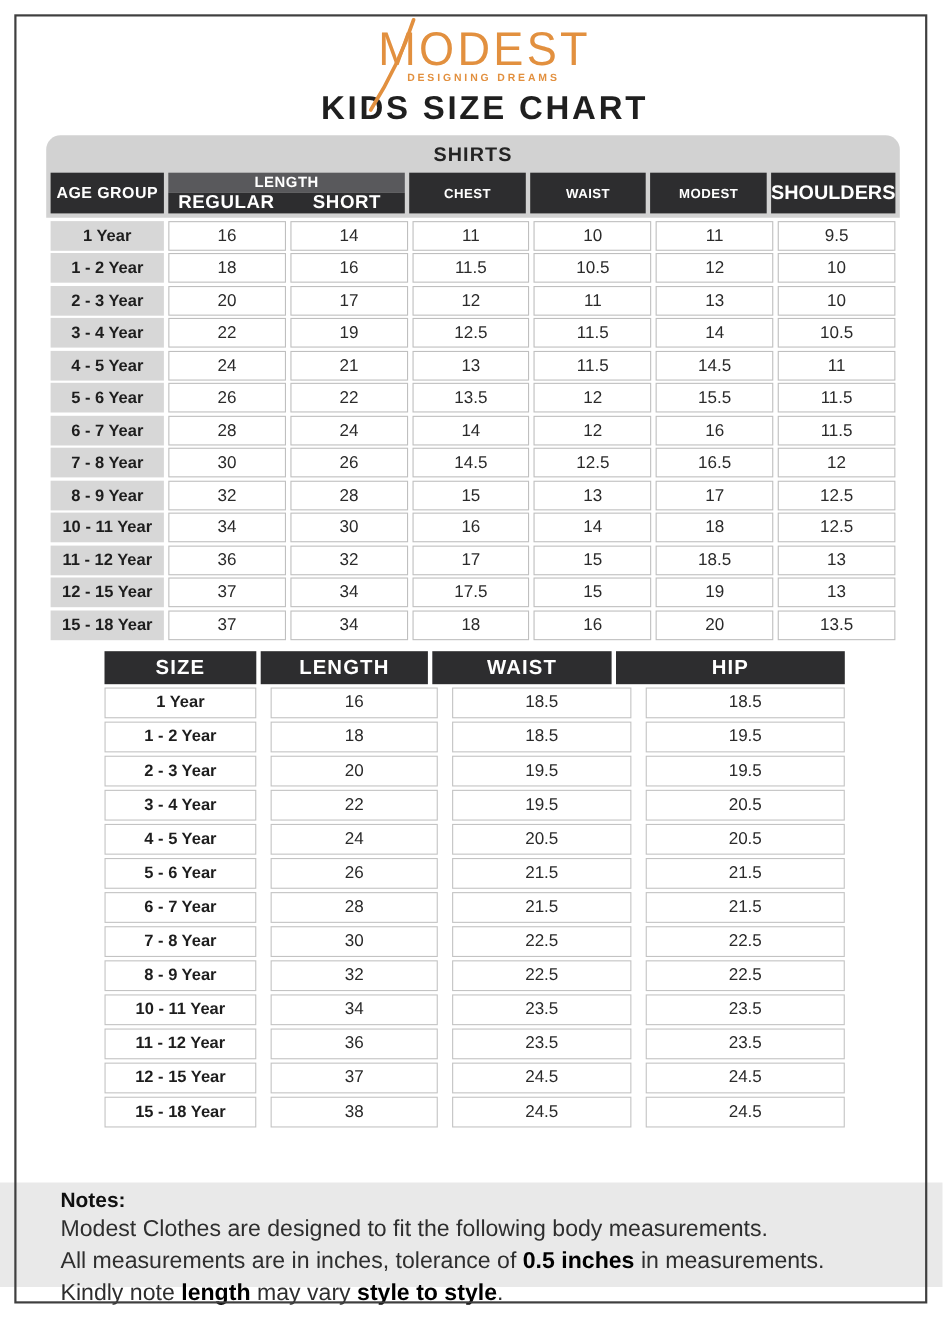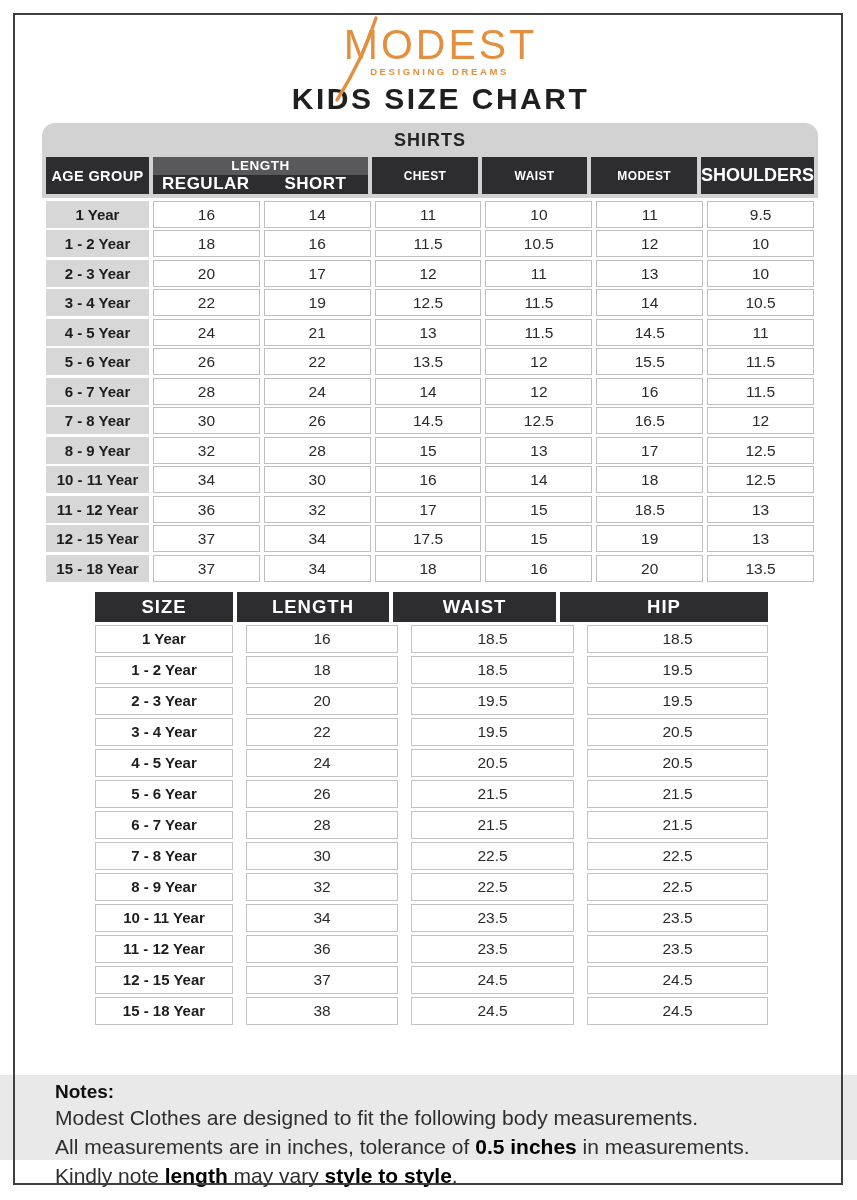--- a/index.html
+++ b/index.html
@@ -141,21 +141,21 @@
     border: 1px solid #c3c3c3;
     font-size: 15.5px; color: #2a2a2a;
     text-align: center; height: 28px; line-height: 26px;
   }
   .brow .b-size { font-weight: bold; color: #1d1d1d; font-size: 15px; }
 
   
   .notes {
     position: absolute;
     left: 0; right: 0; top: 1075px;
-    height: 85px;
+    height: 95px;
     background: var(--notes-bg, #E9E9E9);
     z-index: 1;
     padding: 6px 30px 0 55px;
   }
   .notes-title { font-size: 19px; font-weight: bold; color: #101010; margin-bottom: 1px; }
   .notes-line { font-size: 21px; color: #2e2e2e; line-height: 1.38; }
   .notes-line b { color: #000000; }
 </style>
 </head>
 <body>

